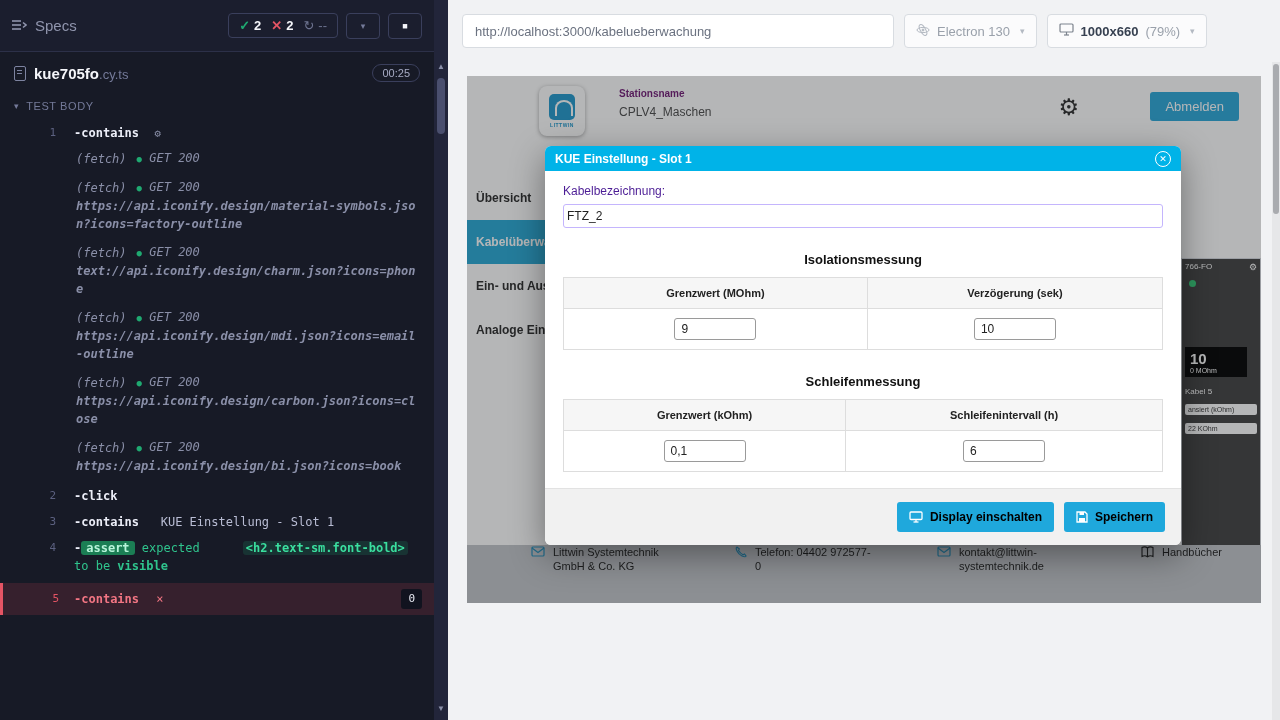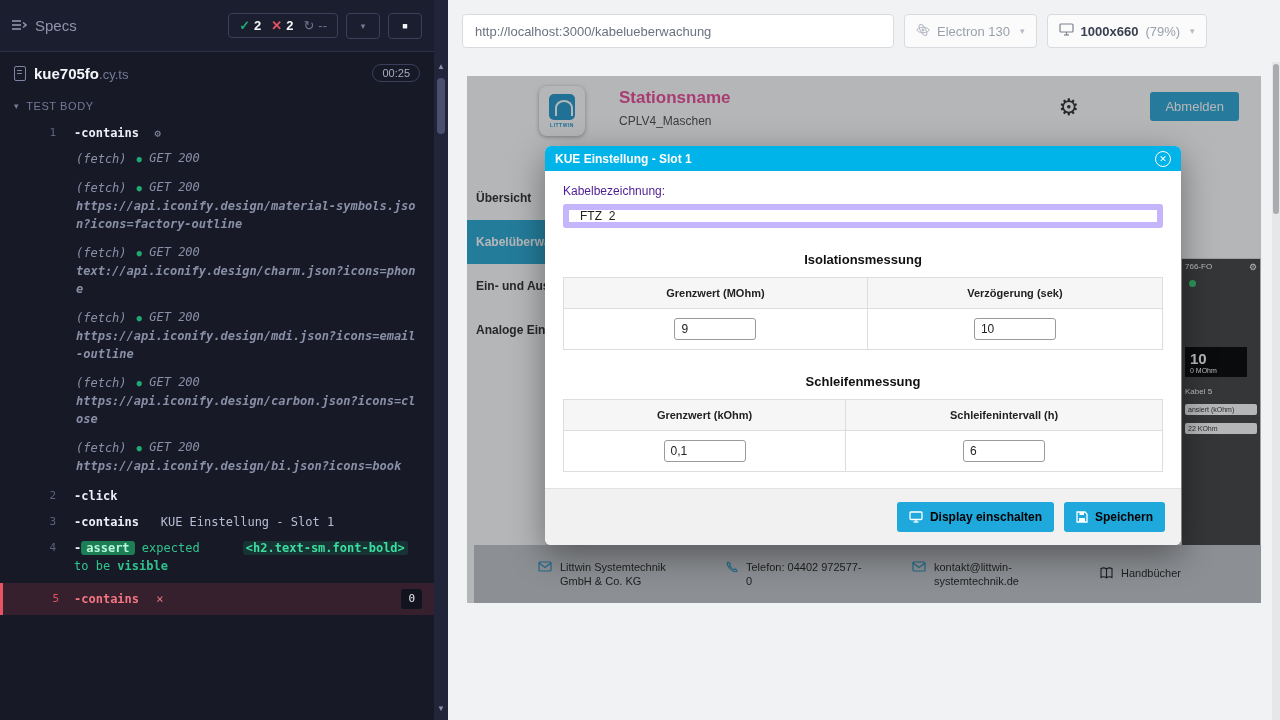--- a/index.html
+++ b/index.html
@@ -70,21 +70,21 @@
   .vp-zoom { color:#9aa1ab; }
 
   
   .aut { position:absolute; left:19px; top:76px; width:794px; height:527px; background:#fff; overflow:hidden; }
   .aut-header { height:66px; background:#fff; position:relative; }
   .logo-card { position:absolute; left:72px; top:10px; width:46px; height:50px; background:#fff; border-radius:8px; box-shadow:0 1px 4px rgba(0,0,0,.35); display:flex; flex-direction:column; align-items:center; justify-content:center; gap:2px; }
   .logo-mark { width:26px; height:26px; background:#2199cc; border-radius:5px; position:relative; }
   .logo-mark:after { content:""; position:absolute; left:6px; top:6px; width:14px; height:14px; border:2px solid #fff; border-radius:50% 50% 0 0; border-bottom:none; }
   .logo-word { font-size:5px; color:#2199cc; font-weight:bold; letter-spacing:.5px; }
   .station { position:absolute; left:152px; top:12px; }
-  .station-label { font-size:17px; font-weight:bold; color:#ec4899; }
+  .station-label { font-size:10px; font-weight:bold; color:#701a75; }
   .station-value { font-size:12px; color:#4b4b4b; margin-top:6px; }
   .hdr-gear { position:absolute; right:182px; top:18px; font-size:23px; color:#2d2d2d; cursor:pointer; }
   .logout-btn { position:absolute; right:22px; top:16px; background:#2ba7d9; color:#fff; font-size:13px; padding:7px 15px; border-radius:3px; border:none; cursor:pointer; font-family:"Liberation Sans",sans-serif; }
 
   .aut-nav { position:absolute; left:0; top:100px; width:79px; overflow:hidden; }
   .nav-item { height:44px; display:flex; align-items:center; padding-left:9px; font-size:12px; font-weight:bold; color:#2b2b2b; white-space:nowrap; cursor:pointer; }
   .nav-item.active { background:#27a9d6; color:#fff; }
 
   .sliver { position:absolute; right:0; top:182px; width:80px; height:300px; background:#404040; border:1px solid #d8dce1; padding:3px; }
   .sliver-head { display:flex; justify-content:space-between; color:#fff; font-size:8px; }
@@ -92,35 +92,35 @@
   .gdot { width:7px; height:7px; background:#35d07a; border-radius:50%; margin:8px 0 60px 4px; }
   .blackbox { width:62px; background:#000; color:#fff; text-align:left; padding:3px 5px; }
   .bb-val { font-size:15px; font-weight:bold; }
   .bb-unit { font-size:7px; }
   .chip { background:#fff; color:#333; font-size:7px; padding:2px 3px; margin-top:8px; border-radius:2px; }
   .sliver-label { color:#fff; font-size:8px; margin-top:10px; }
 
   .btn-strip { position:absolute; left:86px; right:96px; top:460px; height:13px; display:flex; gap:30px; }
   .btn-strip div { flex:1; background:#29abdd; border-radius:3px 3px 0 0; }
 
-  .aut-footer { position:absolute; left:0; right:0; bottom:0; height:58px; background:#c2c5c9; display:flex; align-items:center; padding:0 24px 0 64px; gap:48px;margin-left:7px; }
+  .aut-footer { position:absolute; left:0; right:0; bottom:0; height:58px; background:#c2c5c9; display:flex; align-items:flex-start; padding:0 24px 0 64px; gap:64px; }
   .f-item { display:flex; align-items:flex-start; gap:8px; font-size:11px; color:#1d1d1d; line-height:14px; }
   .f-ic { color:#2490bd; flex:0 0 auto; margin-top:1px; }
   .f-text { max-width:118px; }
 
   .dim { position:absolute; inset:0; background:rgba(30,32,36,.33); }
 
   
   .modal { position:absolute; left:97px; top:146px; width:636px; background:#fff; border-radius:6px; box-shadow:0 10px 34px rgba(0,0,0,.4); overflow:hidden; z-index:20; }
   .modal-head { height:25px; background:#00b3e8; display:flex; align-items:center; padding:0 10px; }
   .modal-title { color:#fff; font-size:12px; font-weight:bold; }
   .modal-close { margin-left:auto; width:16px; height:16px; border:1.5px solid #fff; border-radius:50%; color:#fff; font-size:9px; display:flex; align-items:center; justify-content:center; cursor:pointer; }
   .modal-body { padding:13px 18px 0; }
   .field-label { font-size:12px; font-weight:normal; color:#4c1d95; margin-top:0; }
-  .field-input { width:100%; height:24px; border:6px solid #c4b5fd; border-radius:3px; font-size:12px; padding:0 11px; margin-top:6px; font-family:"Liberation Sans",sans-serif; color:#222; }
+  .field-input { width:100%; height:24px; border:1px solid #c4b5fd; border-radius:3px; font-size:12px; padding:0 3px; margin-top:6px; font-family:"Liberation Sans",sans-serif; color:#222; }
   .sec-title { text-align:center; font-size:13px; font-weight:bold; color:#111; margin:24px 0 10px; }
   table.mtable { width:100%; border-collapse:collapse; }
   .mtable th { border:1px solid #ddd; background:#f6f6f6; font-size:11px; font-weight:bold; color:#222; padding:9px 4px; text-align:center; }
   .mtable td { border:1px solid #ddd; padding:9px 4px; text-align:center; }
   .cell-input { width:82px; height:22px; border:1px solid #9a9a9a; border-radius:3px; font-size:12px; padding:0 6px; font-family:"Liberation Sans",sans-serif; color:#222; }
   .modal-footer { margin-top:16px; background:#f1f1f1; border-top:1px solid #e2e2e2; padding:13px 16px; display:flex; justify-content:flex-end; gap:10px; }
   .cyan-btn { background:#1fa8dc; color:#000000; border:none; border-radius:3px; font-size:12px; font-weight:bold; padding:8px 12px; display:flex; align-items:center; gap:7px; cursor:pointer; font-family:"Liberation Sans",sans-serif; }
   .btn-ic { display:inline-flex; }
 
   .page-scroll { position:absolute; right:0; top:62px; bottom:0; width:8px; background:#e6e7e9; }

